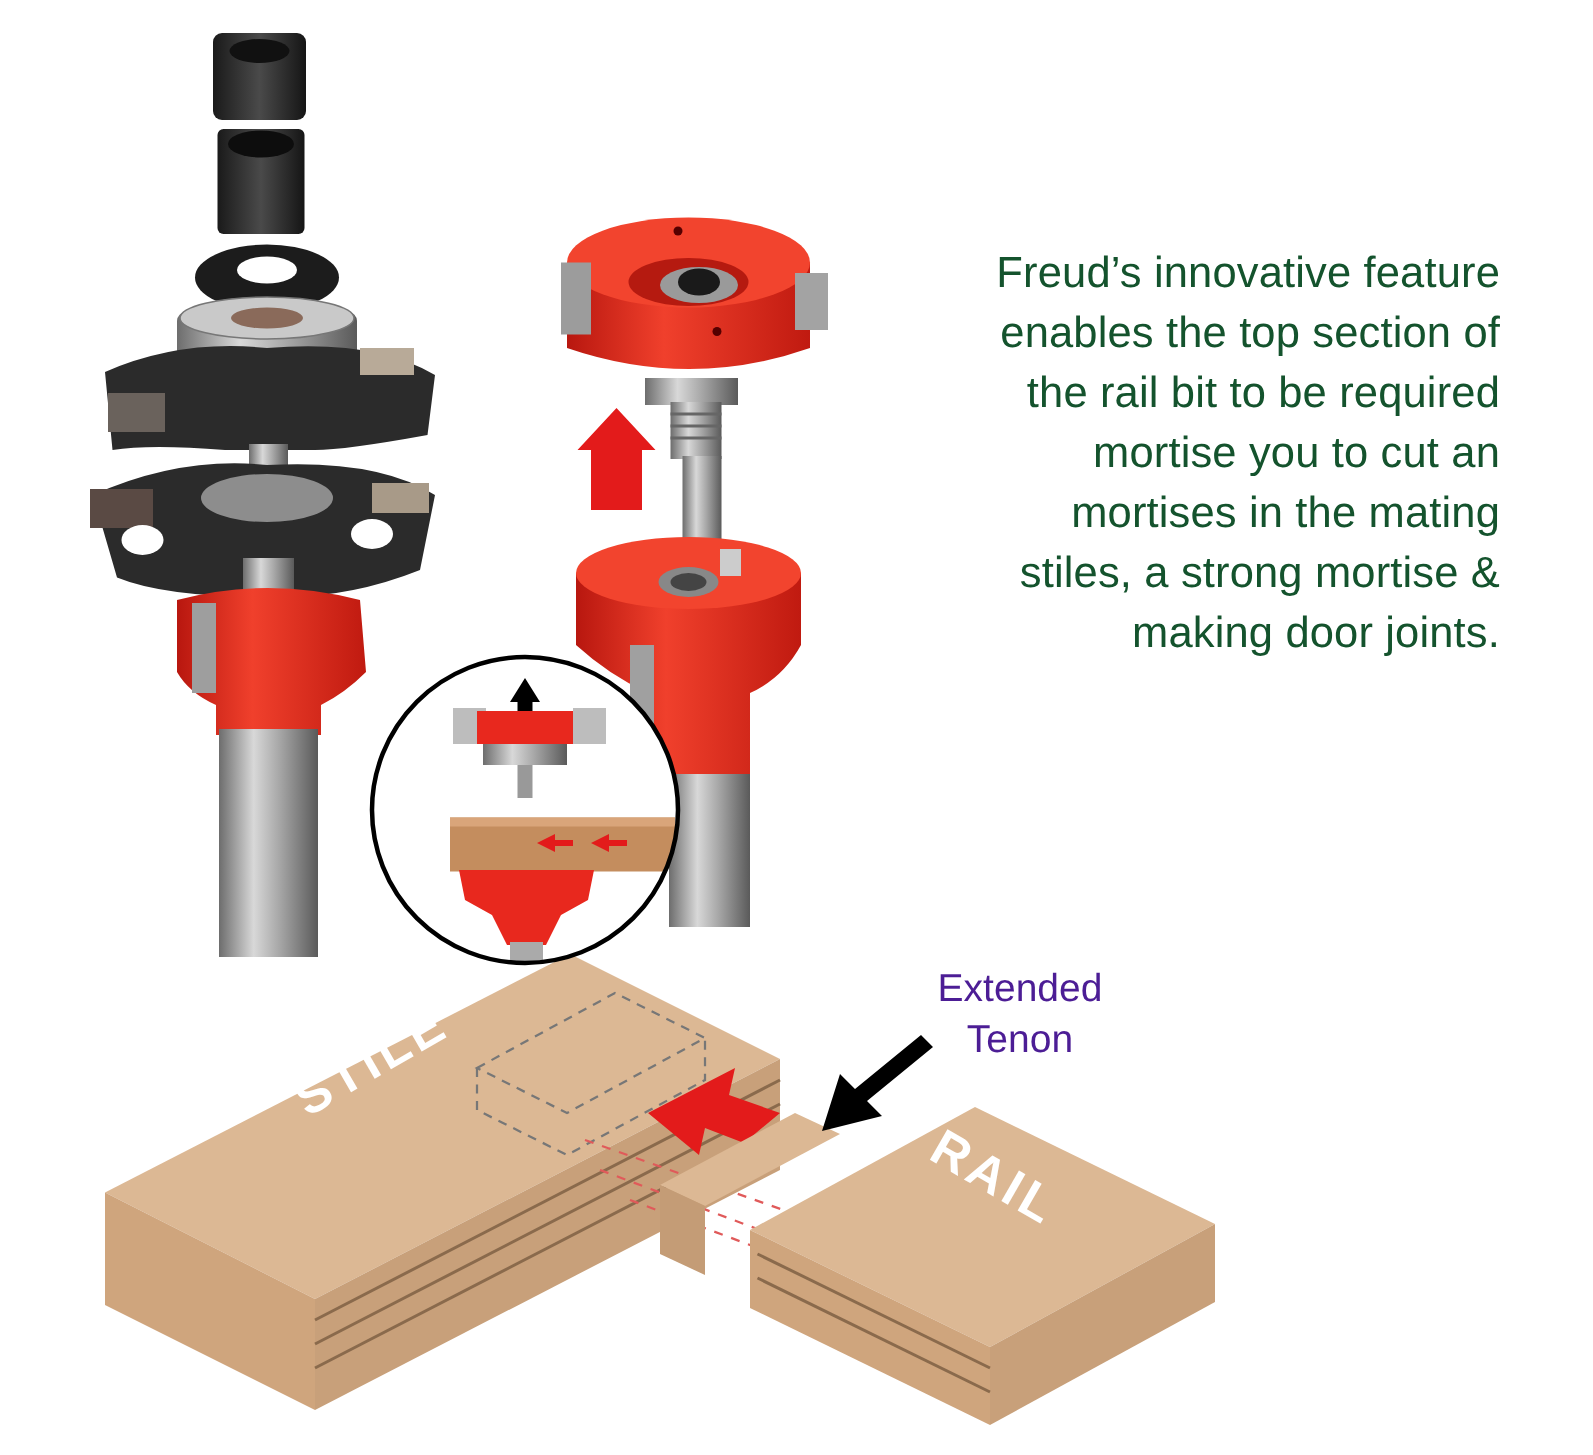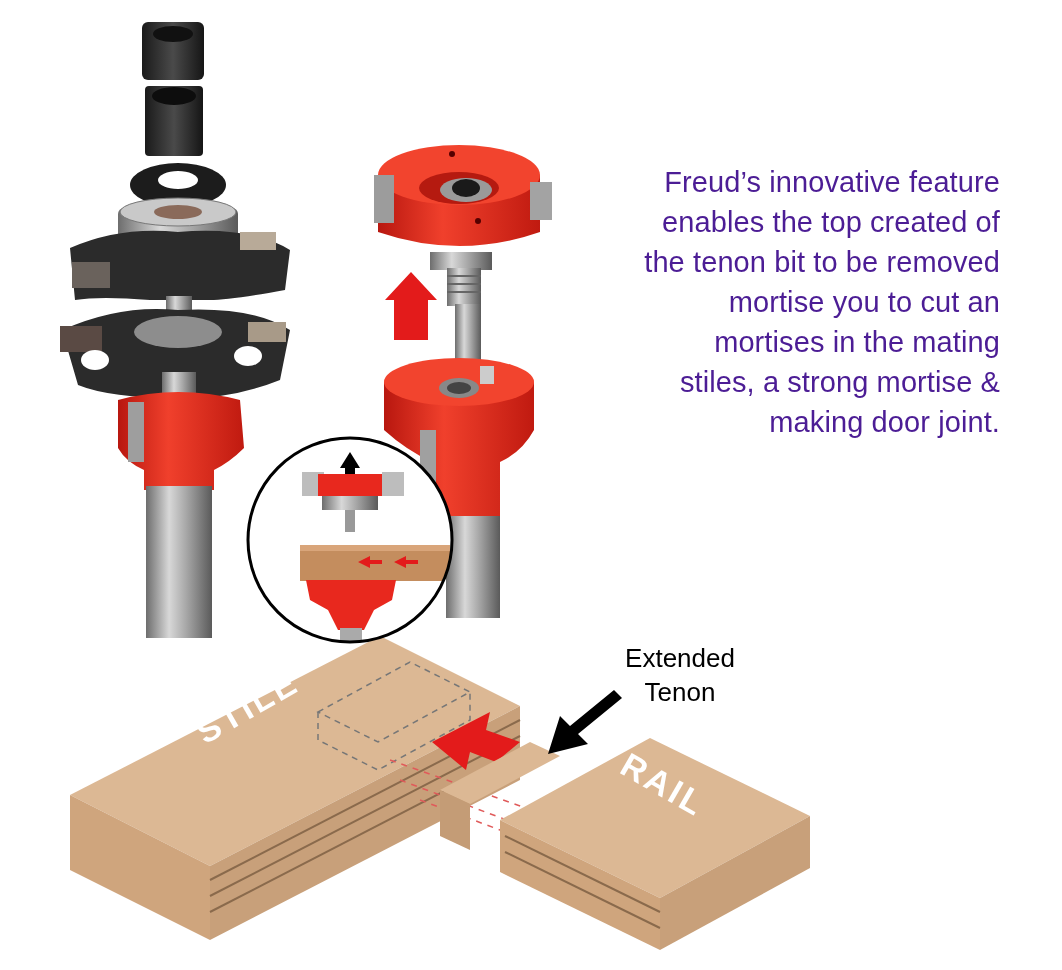--- a/index.html
+++ b/index.html
@@ -1,20 +1,20 @@
 <!DOCTYPE html>
 <html><head>
   <meta charset="utf-8">
   <style>
     html,body{margin:0;padding:0;background:#ffffff;}
     body{width:1062px;height:970px;position:relative;overflow:hidden;font-family:"Liberation Sans",sans-serif;}
     #illus{position:absolute;left:0;top:0;width:1062px;height:970px;}
-    .desc{position:absolute;left:560px;top:162px;width:440px;text-align:right;font-size:29px;line-height:40px;color:#4c1d95;letter-spacing:0.1px;}
+    .desc{position:absolute;left:560px;top:162px;width:440px;text-align:right;font-size:29px;line-height:40px;color:#14532d;letter-spacing:0.1px;}
     .desc span{display:block;white-space:nowrap;}
-    .label-ext{position:absolute;left:600px;top:641px;width:160px;text-align:center;font-size:26px;line-height:34px;color:#000000;}
+    .label-ext{position:absolute;left:600px;top:641px;width:160px;text-align:center;font-size:26px;line-height:34px;color:#4c1d95;}
     .label-ext span{display:block;}
   </style>
 </head>
 <body>
 
 <svg id="illus" viewBox="0 0 1062 970" xmlns="http://www.w3.org/2000/svg">
   <defs>
     <linearGradient id="steel" x1="0" x2="1" y1="0" y2="0">
       <stop offset="0" stop-color="#6d6d6d"></stop>
       <stop offset="0.35" stop-color="#d8d8d8"></stop>
@@ -170,24 +170,24 @@
 
       <path d="M306 580 L396 580 L392 600 L374 610 L364 630 L338 630 L328 610 L310 600 Z" fill="#e8281e"></path>
       <rect x="340" y="628" width="22" height="30" fill="#aaa"></rect>
     </g>
     <circle cx="350" cy="540" r="102" fill="none" stroke="#000" stroke-width="3"></circle>
   </g>
 </svg>
 
 <div class="desc">
   <span>Freud’s innovative feature</span>
-  <span>enables the top created of</span>
-  <span>the tenon bit to be removed</span>
+  <span>enables the top section of</span>
+  <span>the rail bit to be required</span>
   <span>mortise you to cut an</span>
   <span>mortises in the mating</span>
   <span>stiles, a strong mortise &amp;</span>
-  <span>making door joint.</span>
+  <span>making door joints.</span>
 </div>
 
 <div class="label-ext">
   <span>Extended</span>
   <span>Tenon</span>
 </div>
 
 </body></html>

